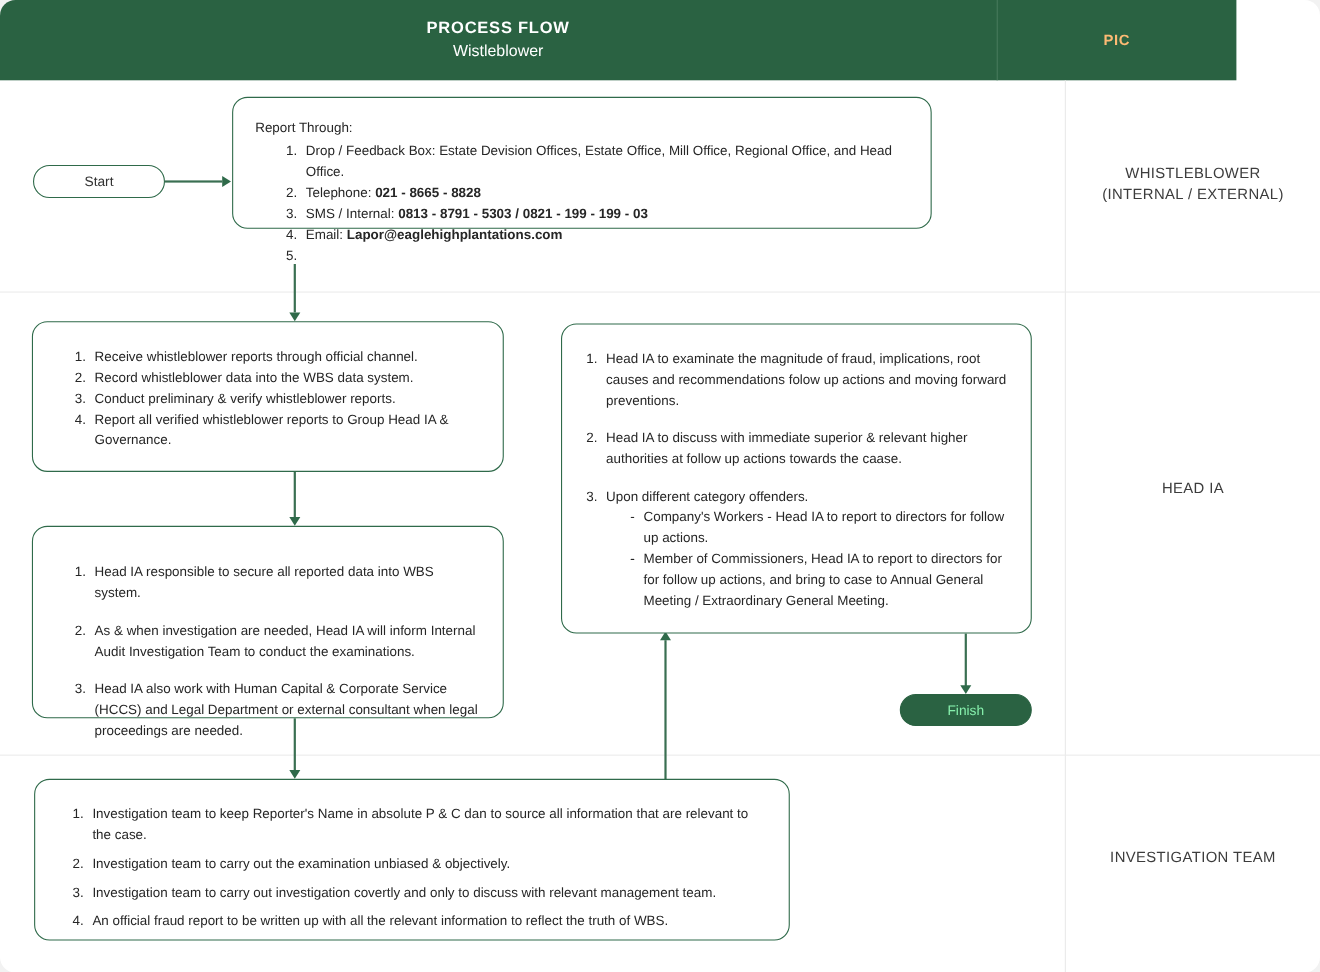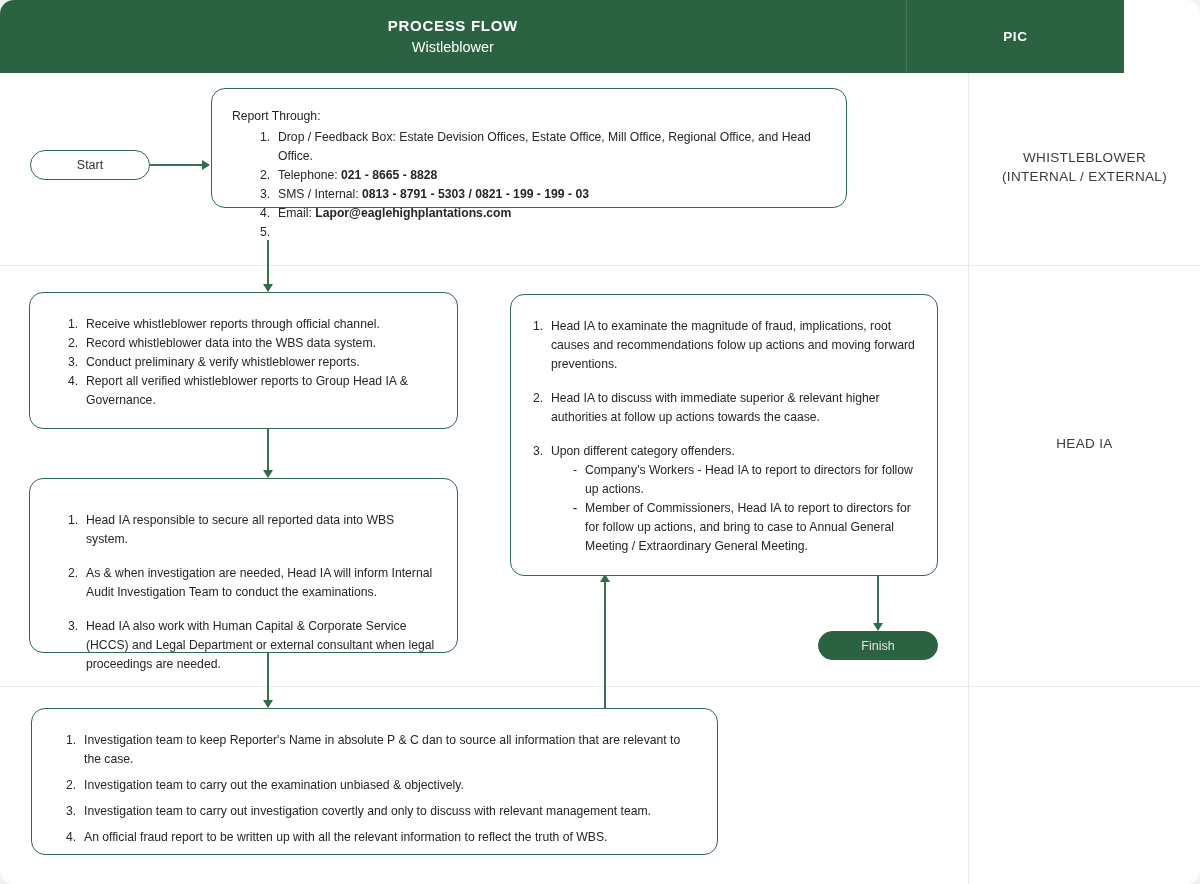--- a/index.html
+++ b/index.html
@@ -58,21 +58,21 @@
   }
   .header-pic {
     width: 232px;
     height: 73px;
     background: #2a6242;
     display: flex;
     align-items: center;
     justify-content: center;
   }
   .header-pic-label {
-    color: #ffffff;
+    color: #fdba74;
     font-size: 13.5px;
     font-weight: bold;
     letter-spacing: 0.6px;
   }
 
   
   .vline-col {
     position: absolute;
     left: 968px;
     top: 73px;
@@ -182,21 +182,21 @@
     width: 120px; height: 30px;
     background: #ffffff;
     border: 1.4px solid #2f6a4a;
     color: #333333;
   }
   #pill-finish {
     left: 818px; top: 631px;
     width: 120px; height: 29px;
     background: #2a6242;
     border: 1.4px solid #2a6242;
-    color: #e5e5e5;
+    color: #86efac;
   }
 
   
   .conn {
     position: absolute;
     background: #3a6f52;
   }
   .conn.v { width: 1.6px; }
   .conn.h { height: 1.6px; }
 
@@ -238,20 +238,23 @@
   <div class="vline-col"></div>
   <div class="hline r1"></div>
   <div class="hline r2"></div>
 
   <div class="pic-label p1">
     <div>WHISTLEBLOWER</div>
     <div>(INTERNAL / EXTERNAL)</div>
   </div>
   <div class="pic-label p2">
     <div>HEAD IA</div>
+  </div>
+  <div class="pic-label p3">
+    <div>INVESTIGATION TEAM</div>
   </div>
 
   <div class="pill" id="pill-start">
     <span>Start</span>
   </div>
 
   <div class="pill" id="pill-finish">
     <span>Finish</span>
   </div>
 

